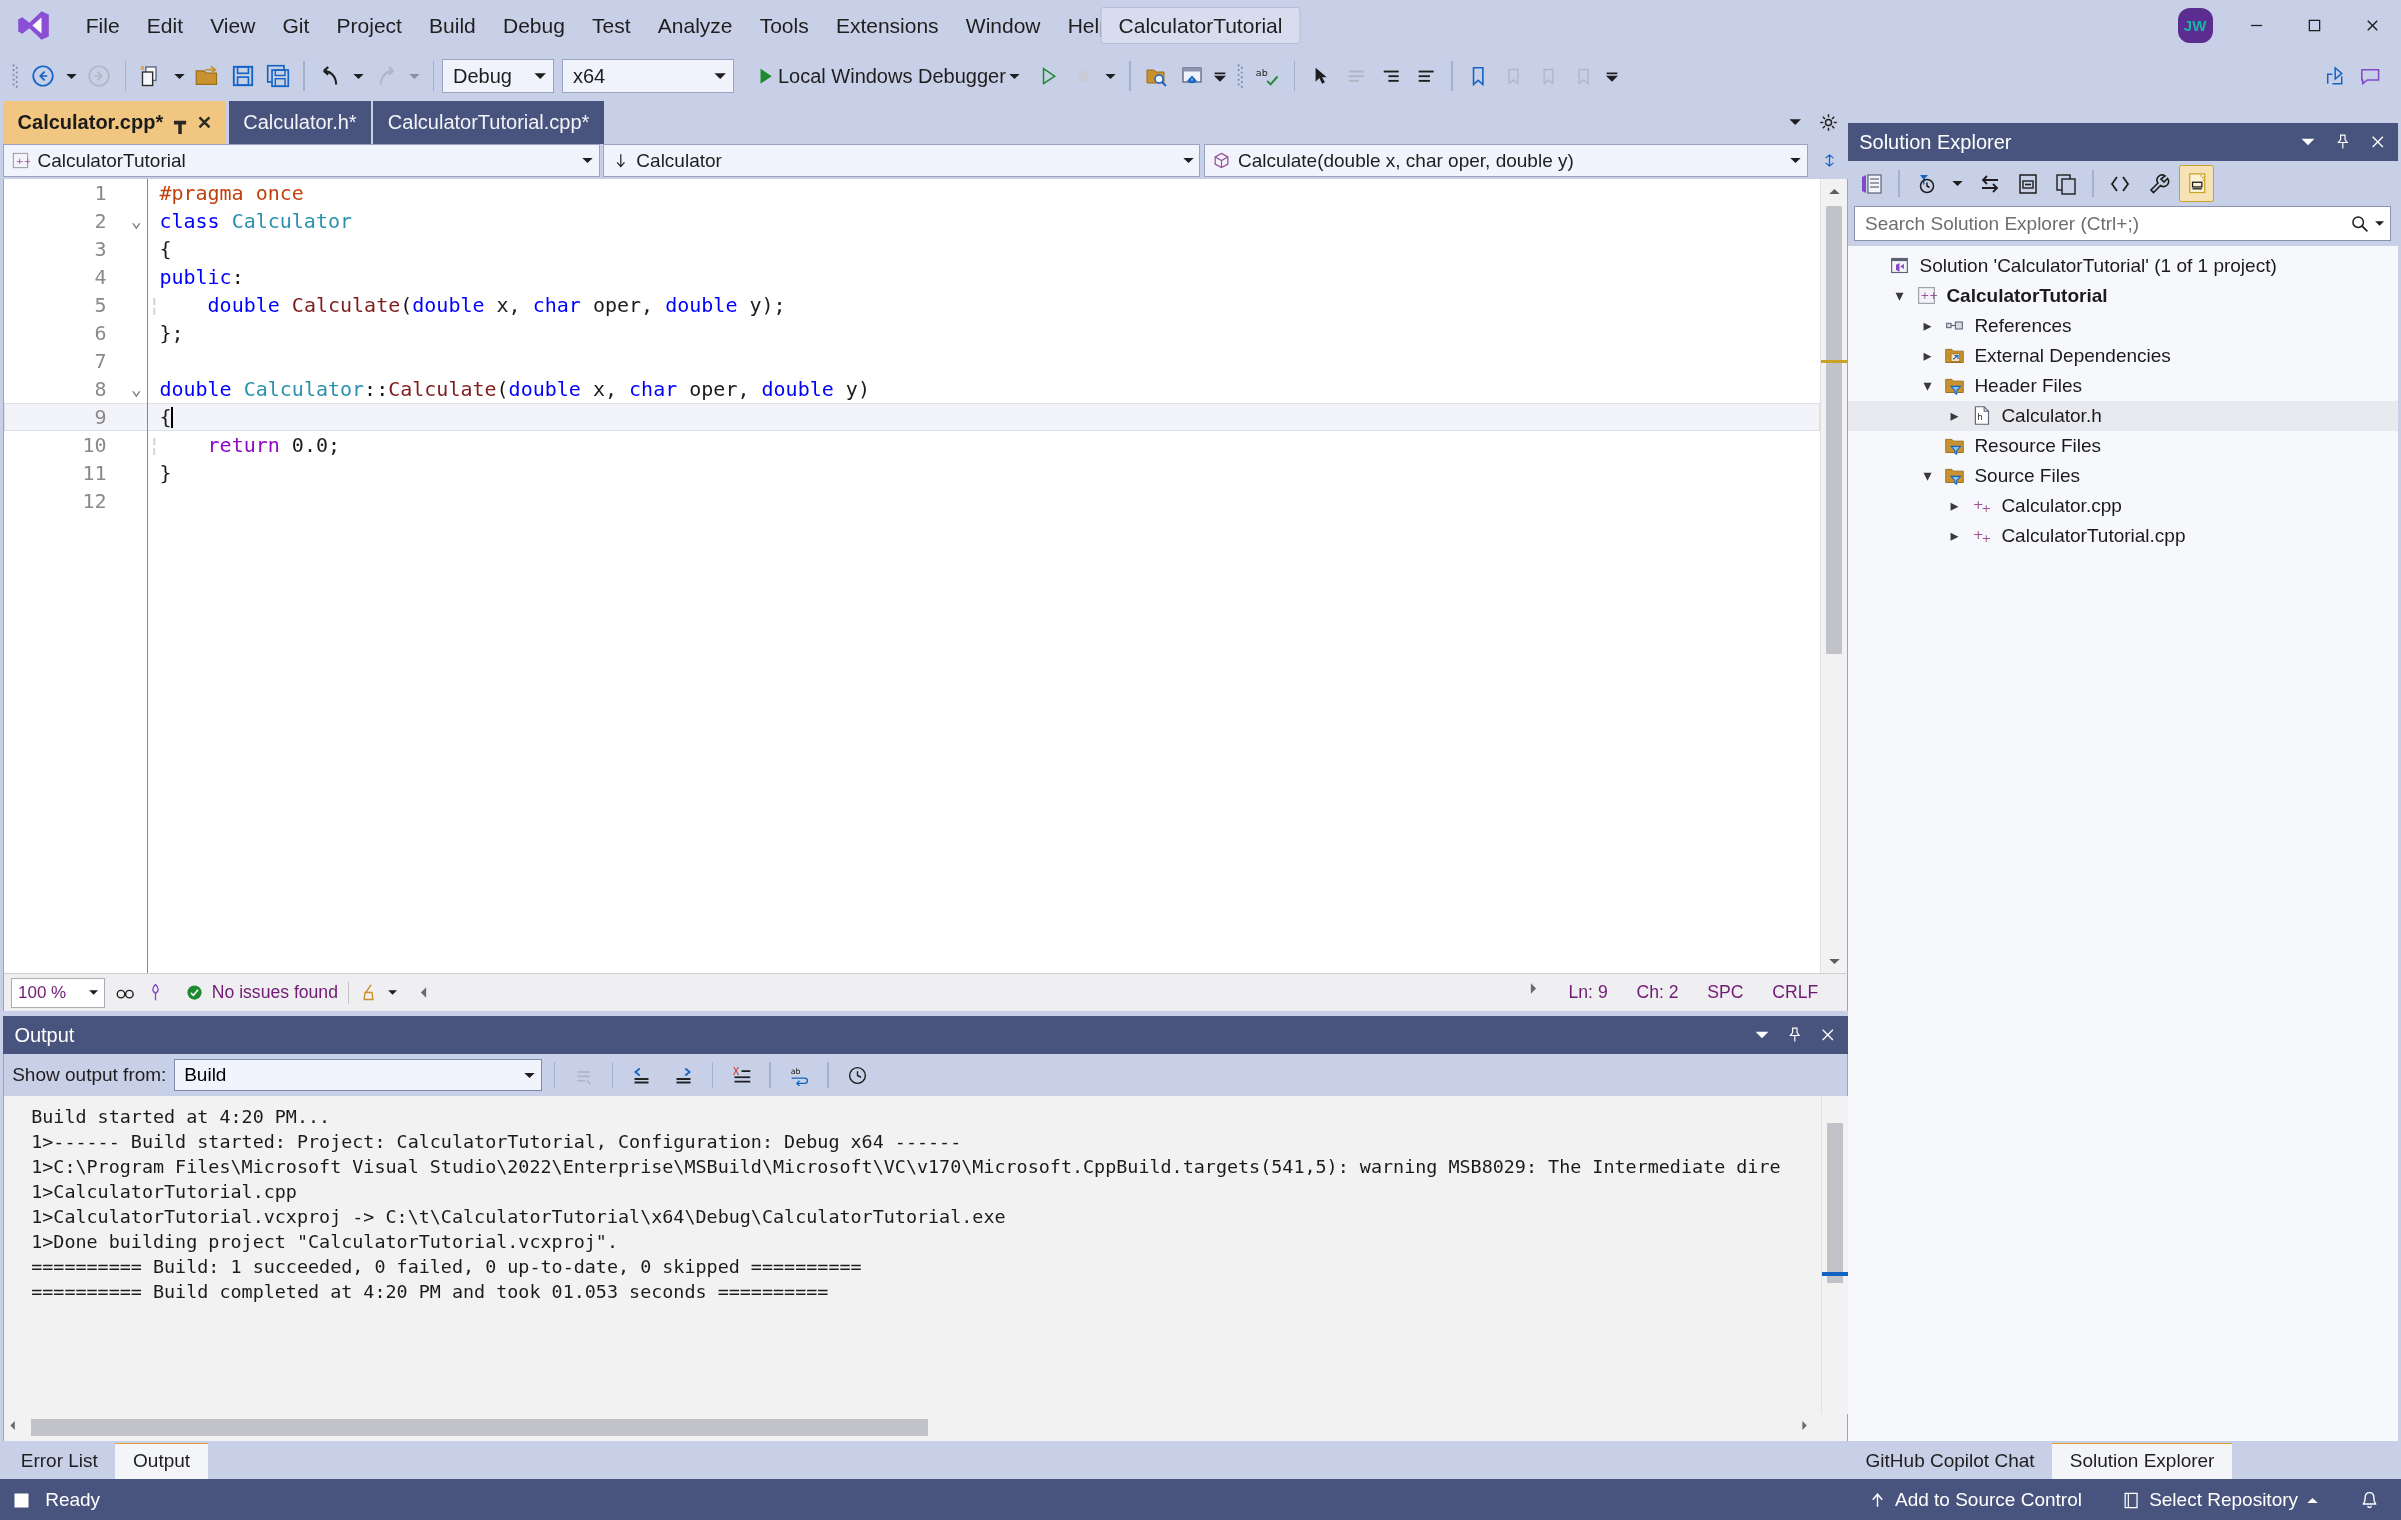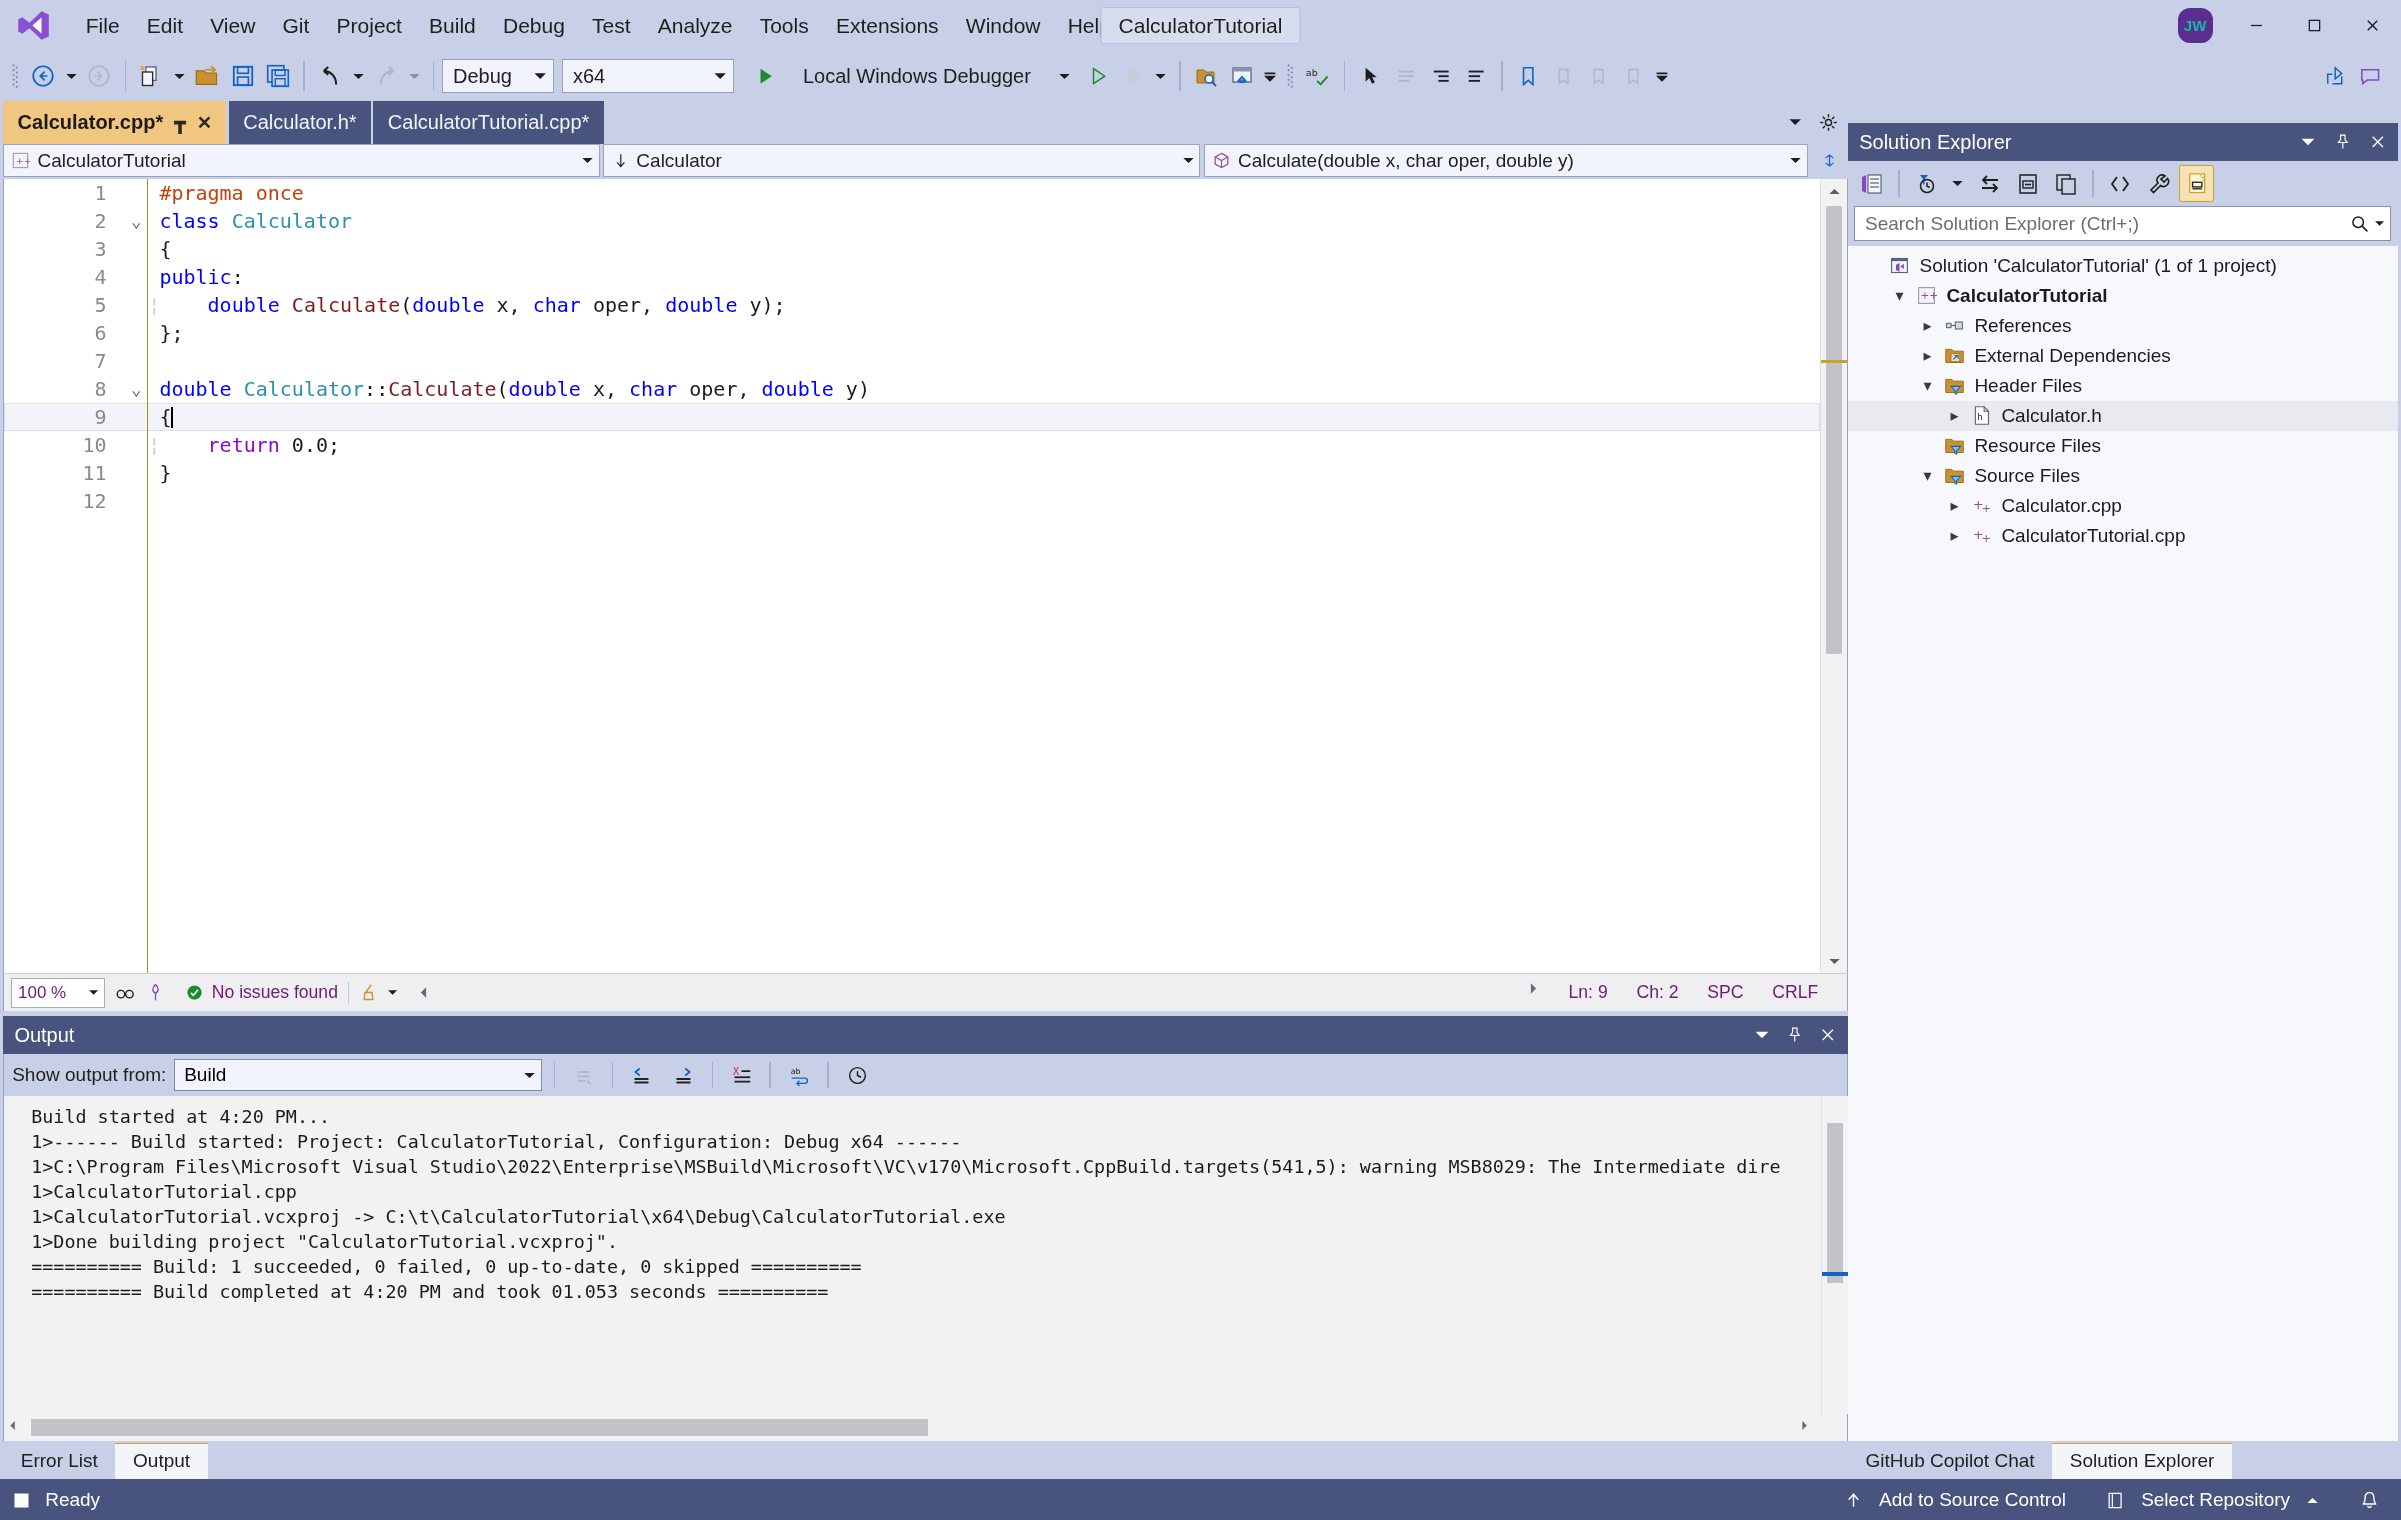--- a/index.html
+++ b/index.html
@@ -49,21 +49,21 @@
   .grip { width: 11.2px; height: 30px; display:flex;align-items:center;justify-content:center; margin: 0 4.8px;}
   .tb-btn { width: 35px; height: 37px; display:flex;align-items:center;justify-content:center; border-radius:2.4px;}
   .tb-caret { width: 21px; height: 37px; display:flex;align-items:center;justify-content:center; }
   .tb-sep { width: 1.6px; height: 30px; background: #A6B0CE; margin: 0 8px; }
   .combo {
     background: #F0F3FB; border: 0.8px solid #9AA4C0; height: 34px;
     display: flex; align-items: center; justify-content: space-between;
     font-size: 20px; color: #1E1E1E; padding: 0 6.4px 0 9.6px; cursor: default;
   }
   .combo .val { white-space: nowrap; overflow:hidden; }
-  .run-btn { display: flex; align-items: center; gap: 27px; padding: 4px 9.6px; border-radius:2.4px; }
+  .run-btn { display: flex; align-items: center; gap: 2px; padding: 4px 9.6px; border-radius:2.4px; }
   .run-btn .lbl { font-size: 20px; color: #1E1E1E; white-space: nowrap; }
 
   
   .main { flex: 1; display: flex; min-height: 0; background:#C8D0E7; }
   .left-col { flex: 1; display: flex; flex-direction: column; min-width:0; padding-left: 3.2px; }
 
   
   .tabstrip { height: 43px; display: flex; align-items: stretch; background: #C8D0E7; flex:0 0 43px; position:relative;}
   .doctab {
     display: flex; align-items: center; gap: 11.2px; padding: 0 14.4px;
@@ -196,21 +196,21 @@
   .tnode.bold .lbl { font-weight: bold; }
   .se-bottom-tabs { height: 38px; background:#C8D0E7; display: flex; align-items: stretch; flex:0 0 38px; padding-top:1.6px;}
 
   
   .statusbar {
     height: 42px; background: #48547D; color: #FFFFFF; display: flex; align-items: center;
     font-size: 19px; flex: 0 0 42px; padding: 0 11.2px;
   }
   .statusbar .left { display: flex; align-items: center; gap: 13px; }
   .statusbar .right { margin-left: auto; display: flex; align-items: center; gap: 21px; }
-  .sb-item { display:flex; align-items:center; gap:16px; padding: 0 9.6px; height:36px; }
+  .sb-item { display:flex; align-items:center; gap:8px; padding: 0 9.6px; height:36px; }
   svg { display:block; }
 </style>
 </head>
 <body>
 
 <div id="app">
 
   <div class="titlebar">
     <div class="vs-logo">
       <svg width="35" height="35" viewBox="0 0 24 24">

